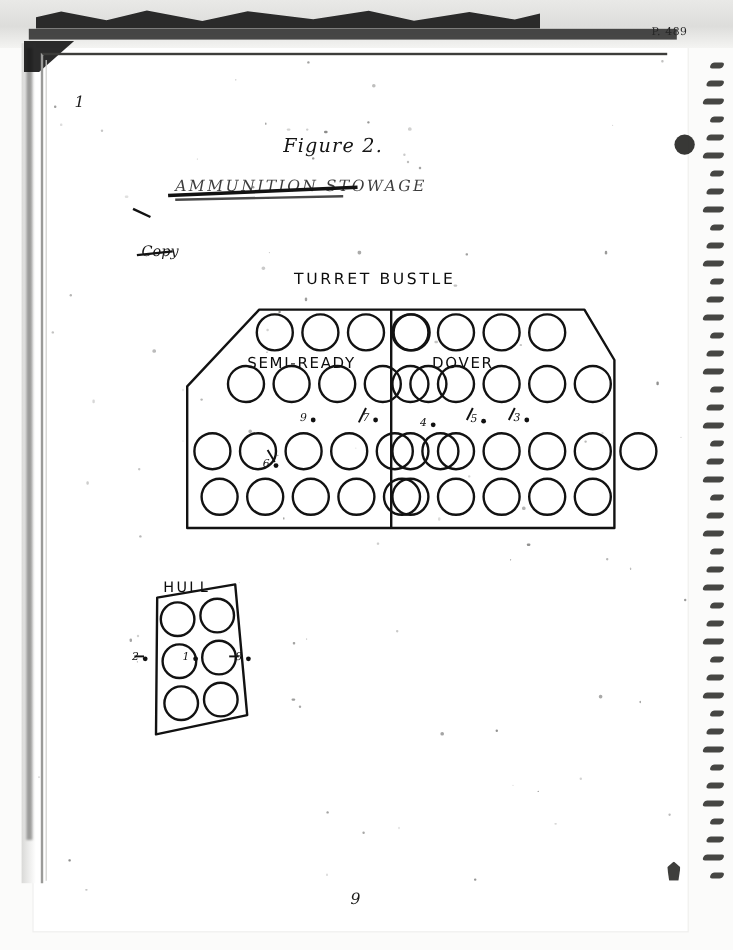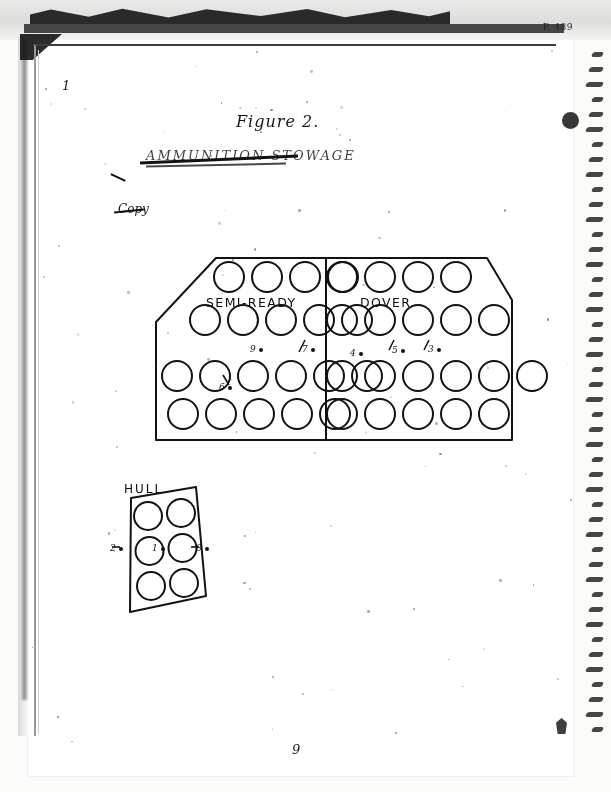--- a/index.html
+++ b/index.html
@@ -226,21 +226,21 @@
   }
   .turret-title {
     left: 245px;
     top: 226px;
     font-family: "DejaVu Sans", sans-serif;
     font-size: 13px;
     letter-spacing: 2.2px;
     color: #0d0d0d;
   }
   .hull-title {
-    left: 124px;
+    left: 136px;
     top: 482px;
     font-family: "DejaVu Sans", sans-serif;
     font-size: 12px;
     letter-spacing: 2px;
     color: #0d0d0d;
   }
   .bottom-page {
     left: 292px;
     top: 742px;
     font-size: 13px;
@@ -379,20 +379,21 @@
 
   <div class="hand struck">AMMUNITION STOWAGE</div>
   <div class="strike-line"></div>
   <div class="strike-line2"></div>
 
   <div class="fax-arrow"></div>
 
   <div class="hand scribble">Copy</div>
   <div class="scribble-strike"></div>
 
+  <div class="hand turret-title">TURRET BUSTLE</div>
   <div class="hand label-semi">SEMI-READY</div>
   <div class="hand label-ready">DOVER</div>
 
   <div class="hand hull-title">HULL</div>
 
   <div class="hand bottom-page">9</div>
 
   <div class="seal"></div>
   <div class="seal2"></div>
 

